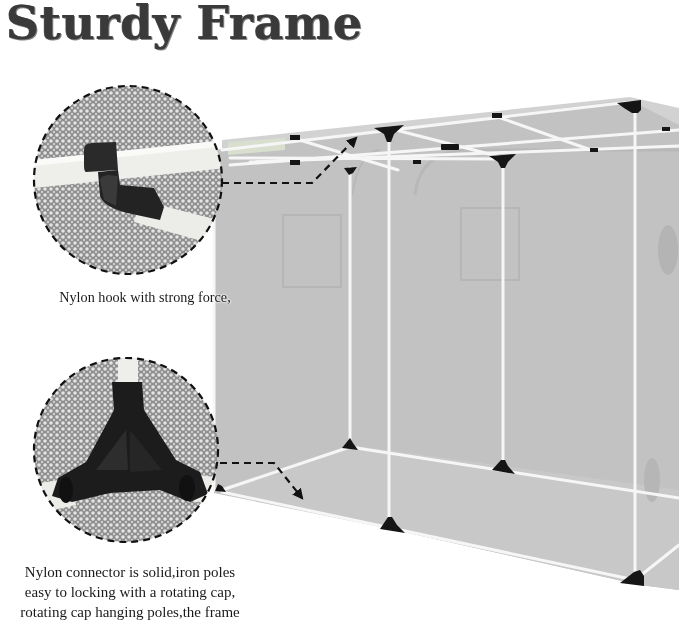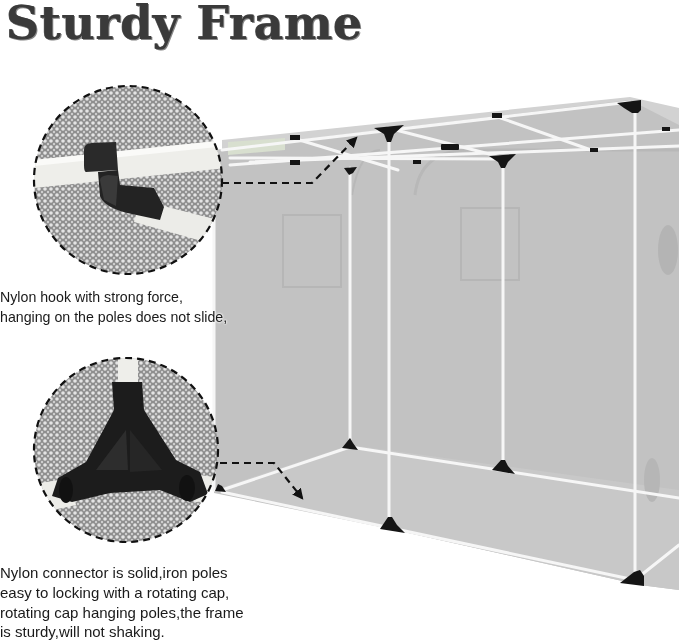--- a/index.html
+++ b/index.html
@@ -5,22 +5,22 @@
   html, body { margin:0; padding:0; background:#ffffff; }
   body { width:679px; height:643px; position:relative; overflow:hidden; font-family:"DejaVu Serif", serif; }
   .title {
     position:absolute; left:6px; top:-4px;
     font-family:"DejaVu Serif", serif; font-size:46px; font-weight:bold;
     color:#3a3a3a; letter-spacing:0.5px;
     text-shadow: 1px 1px 0 #888, -0.5px 0 0 #666;
   }
   .scene { position:absolute; left:0; top:0; width:679px; height:643px; }
   .caption {
-    position:absolute; color:#1a1a1a;
-    font-family:Liberation Sans, sans-serif; font-size:14.2px; line-height:19.5px;
+    position:absolute; text-align:center; color:#1a1a1a;
+    font-family:Liberation Serif, serif; font-size:14.2px; line-height:19.5px;
   }
   .caption .line { display:block; white-space:nowrap; }
   .cap1 { left:0; top:288px; width:290px; }
   .cap2 { left:0; top:563px; width:260px; font-size:15px; line-height:19.8px; }
   .cap1 .line, .cap2 .line { text-shadow: 0 0 2px #fff, 0 0 2px #fff, 0 0 3px #fff; }
 </style>
 </head>
 <body>
 
 <svg class="scene" viewBox="0 0 679 643" xmlns="http://www.w3.org/2000/svg">
@@ -140,21 +140,19 @@
       <ellipse cx="66" cy="490" rx="7" ry="13" fill="#111"></ellipse>
     </g>
     <circle cx="126" cy="450" r="92" fill="none" stroke="#111" stroke-width="2.2" stroke-dasharray="7,5"></circle>
   </g>
 </svg>
 
 <div class="title">Sturdy Frame</div>
 
 <div class="caption cap1">
   <span class="line">Nylon hook with strong force,</span>
-  <span class="line">hanging on the poles does not slide,</span>
 </div>
 
 <div class="caption cap2">
   <span class="line">Nylon connector is solid,iron poles</span>
   <span class="line">easy to locking with a rotating cap,</span>
   <span class="line">rotating cap hanging poles,the frame</span>
-  <span class="line">is sturdy,will not shaking.</span>
 </div>
 
 </body></html>

